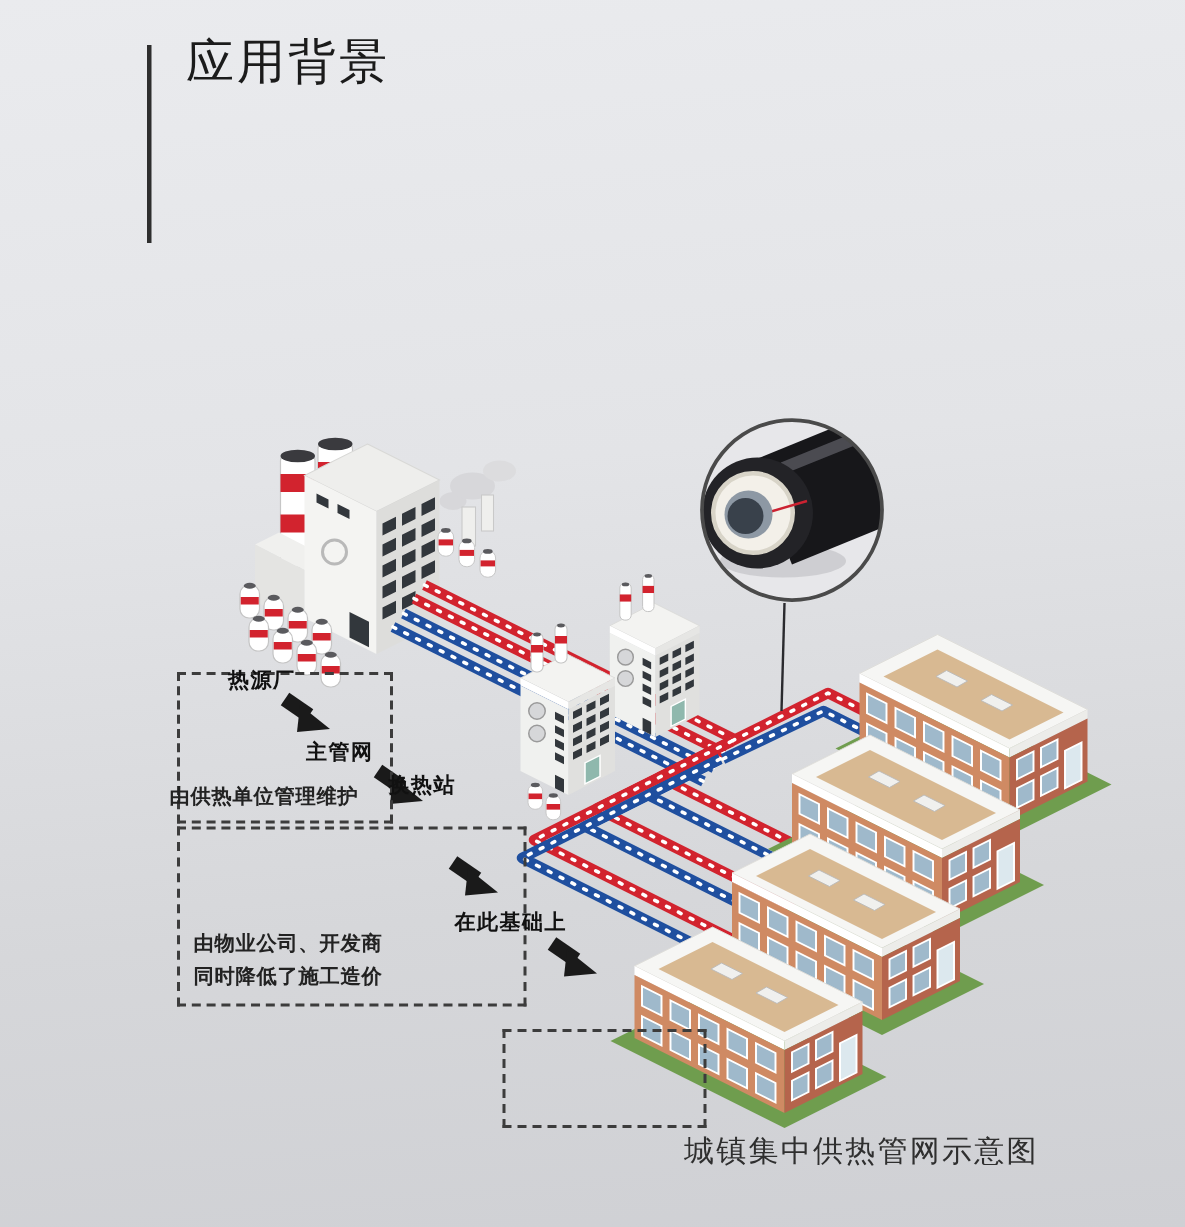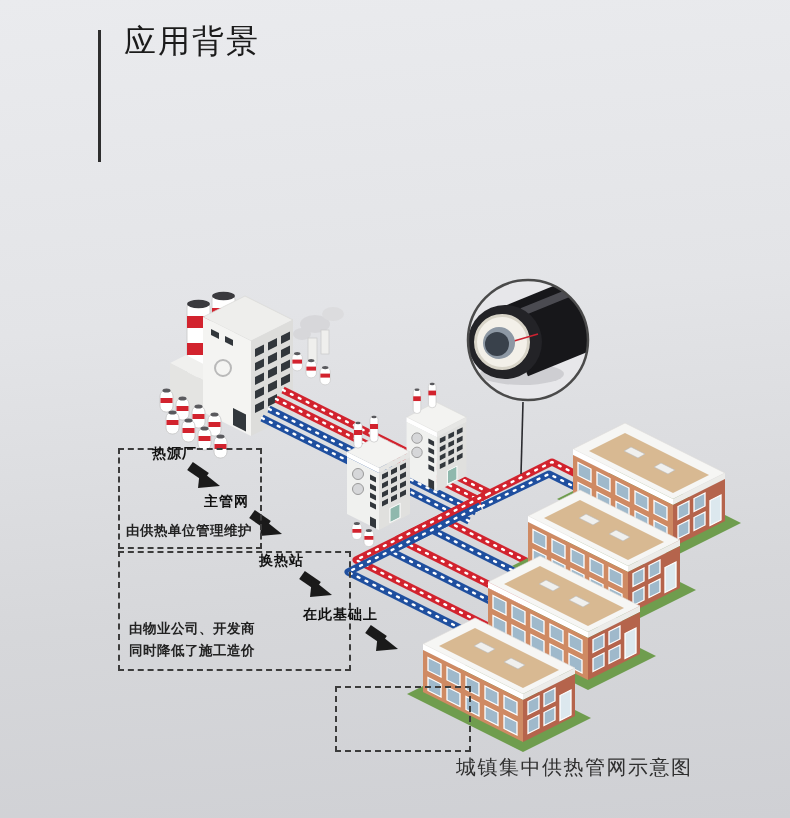--- a/index.html
+++ b/index.html
@@ -262,22 +262,22 @@
         <path class="arr-head" d="M10,4 L30,20 L8,22 Z"></path>
     </g>
   </svg>
 
   <div class="abs dashed-box" style="left:118px;top:448px;width:140px;height:97px;"></div>
   <div class="abs dashed-box" style="left:118px;top:551px;width:229px;height:116px;"></div>
   <div class="abs dashed-box" style="left:335px;top:686px;width:132px;height:62px;"></div>
 
   <div class="abs flow-label" style="left:152px;top:445px;">热源厂</div>
   <div class="abs flow-label" style="left:204px;top:493px;">主管网</div>
-  <div class="abs flow-label" style="left:259px;top:552px;">换热站</div>
+  <div class="abs flow-label" style="left:259px;top:515px;">换热站</div>
   <div class="abs flow-label" style="left:303px;top:606px;">在此基础上</div>
 
-  <div class="abs zone-note" style="left:126px;top:522px;">由供热单位管理维护</div>
+  <div class="abs zone-note" style="left:113px;top:522px;">由供热单位管理维护</div>
   <div class="abs zone-note" style="left:129px;top:620px;font-family:Liberation Serif, serif;">由物业公司、开发商</div>
   <div class="abs zone-note" style="left:129px;top:642px;">同时降低了施工造价</div>
 
   <div id="caption" class="abs">城镇集中供热管网示意图</div>
 
 </div>
 
 </body></html>

